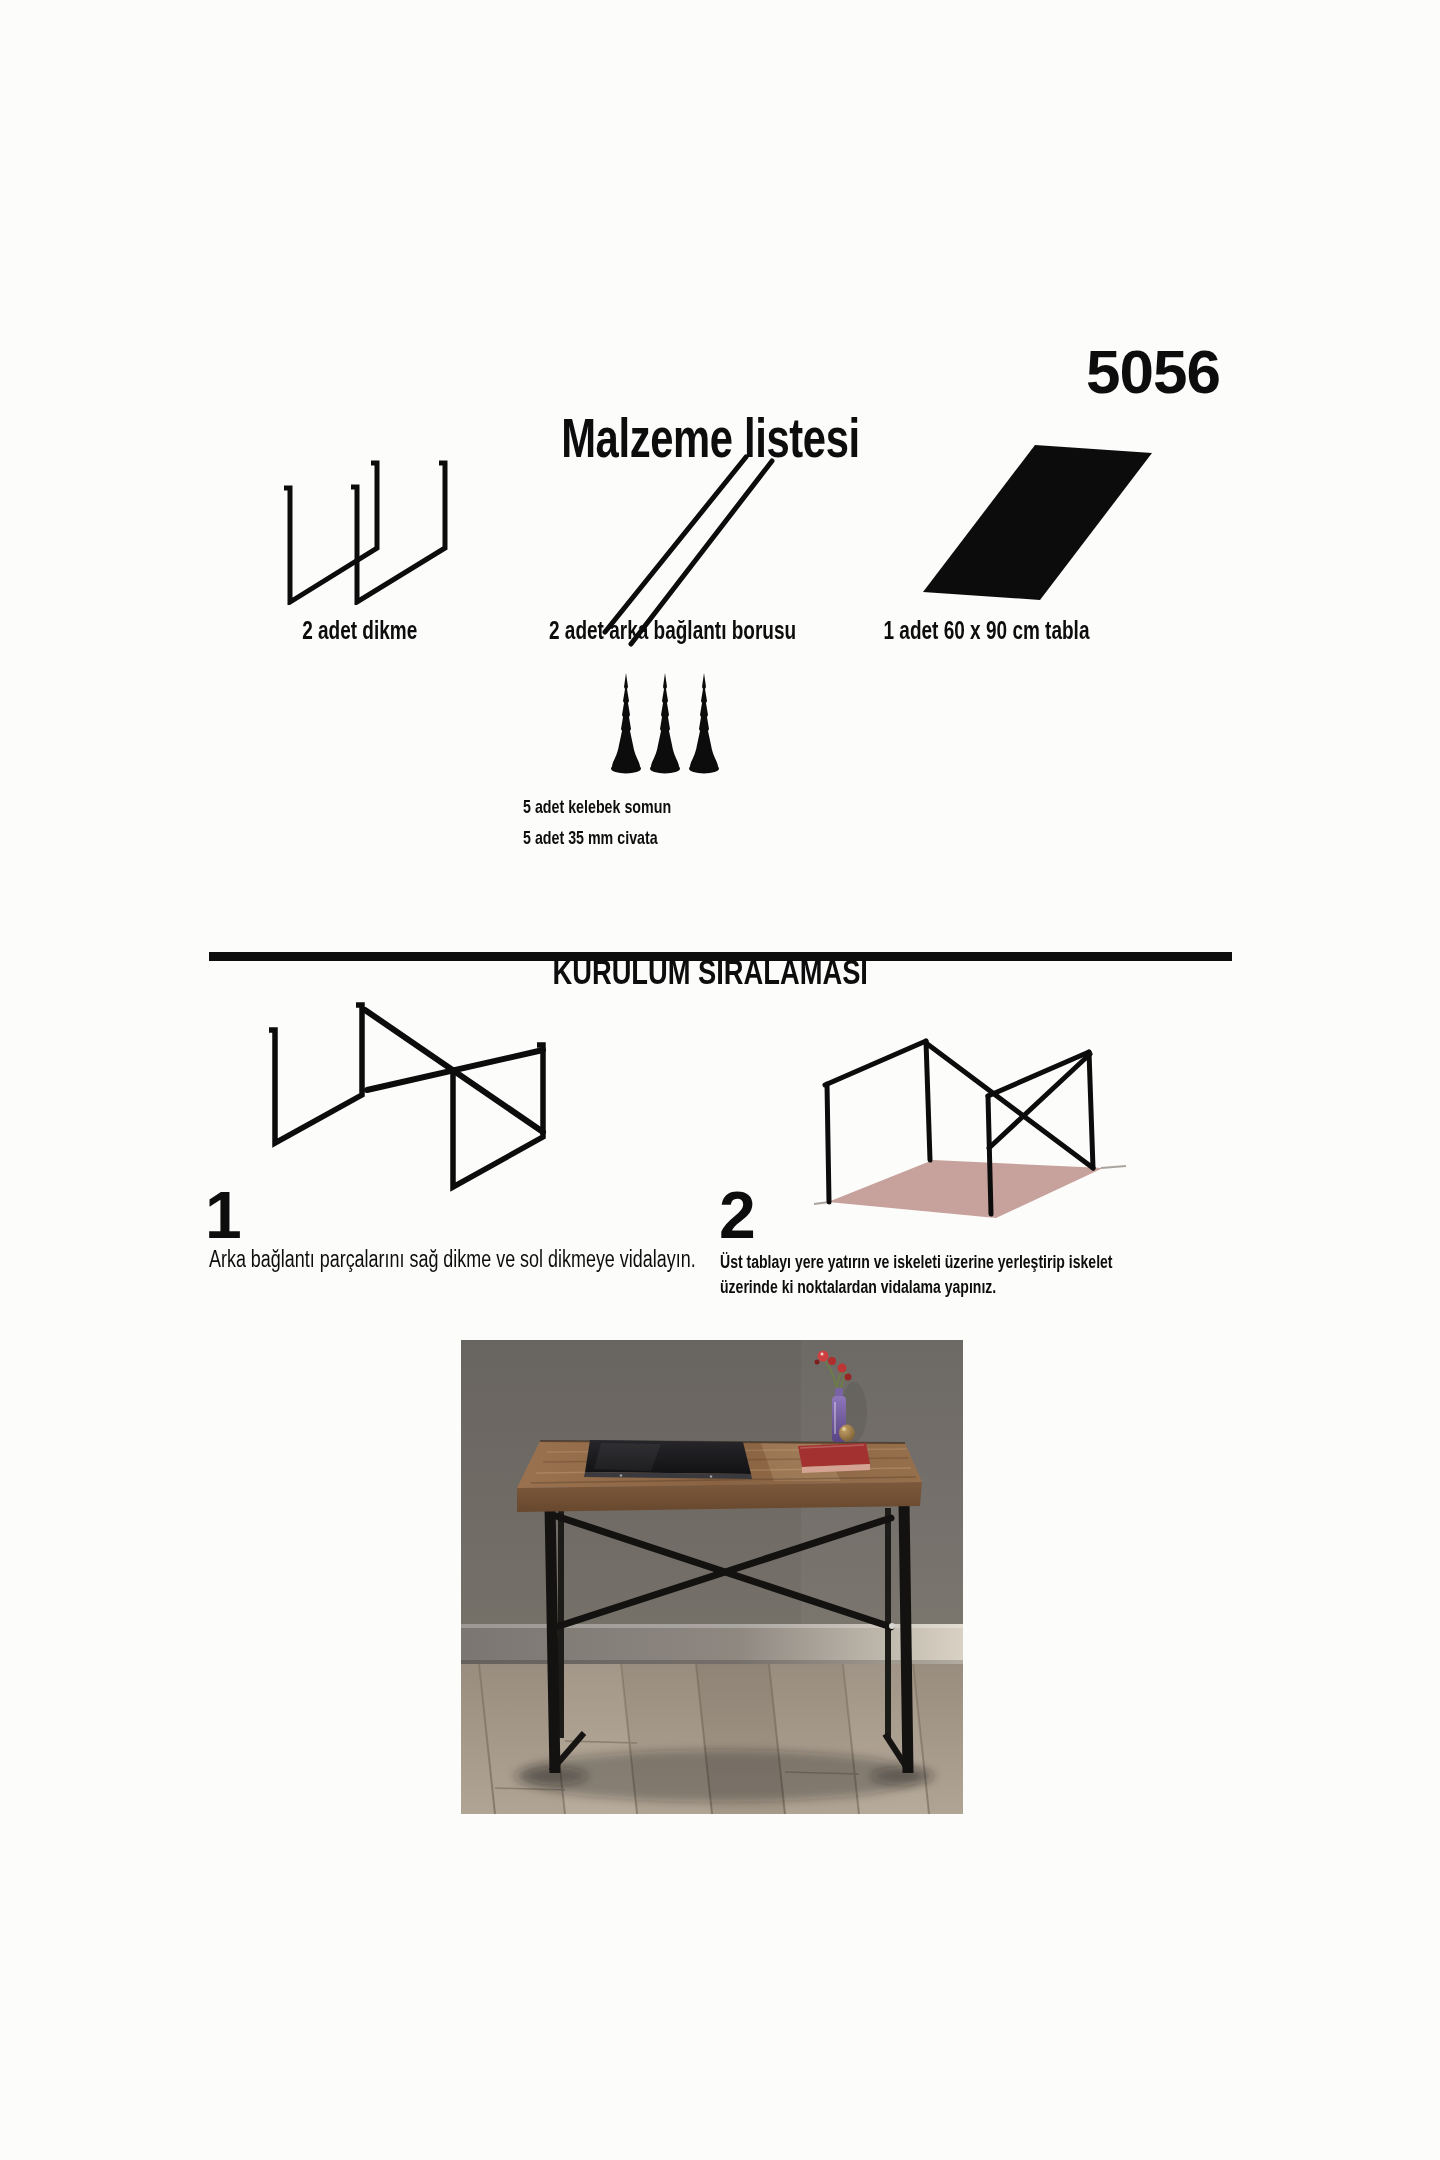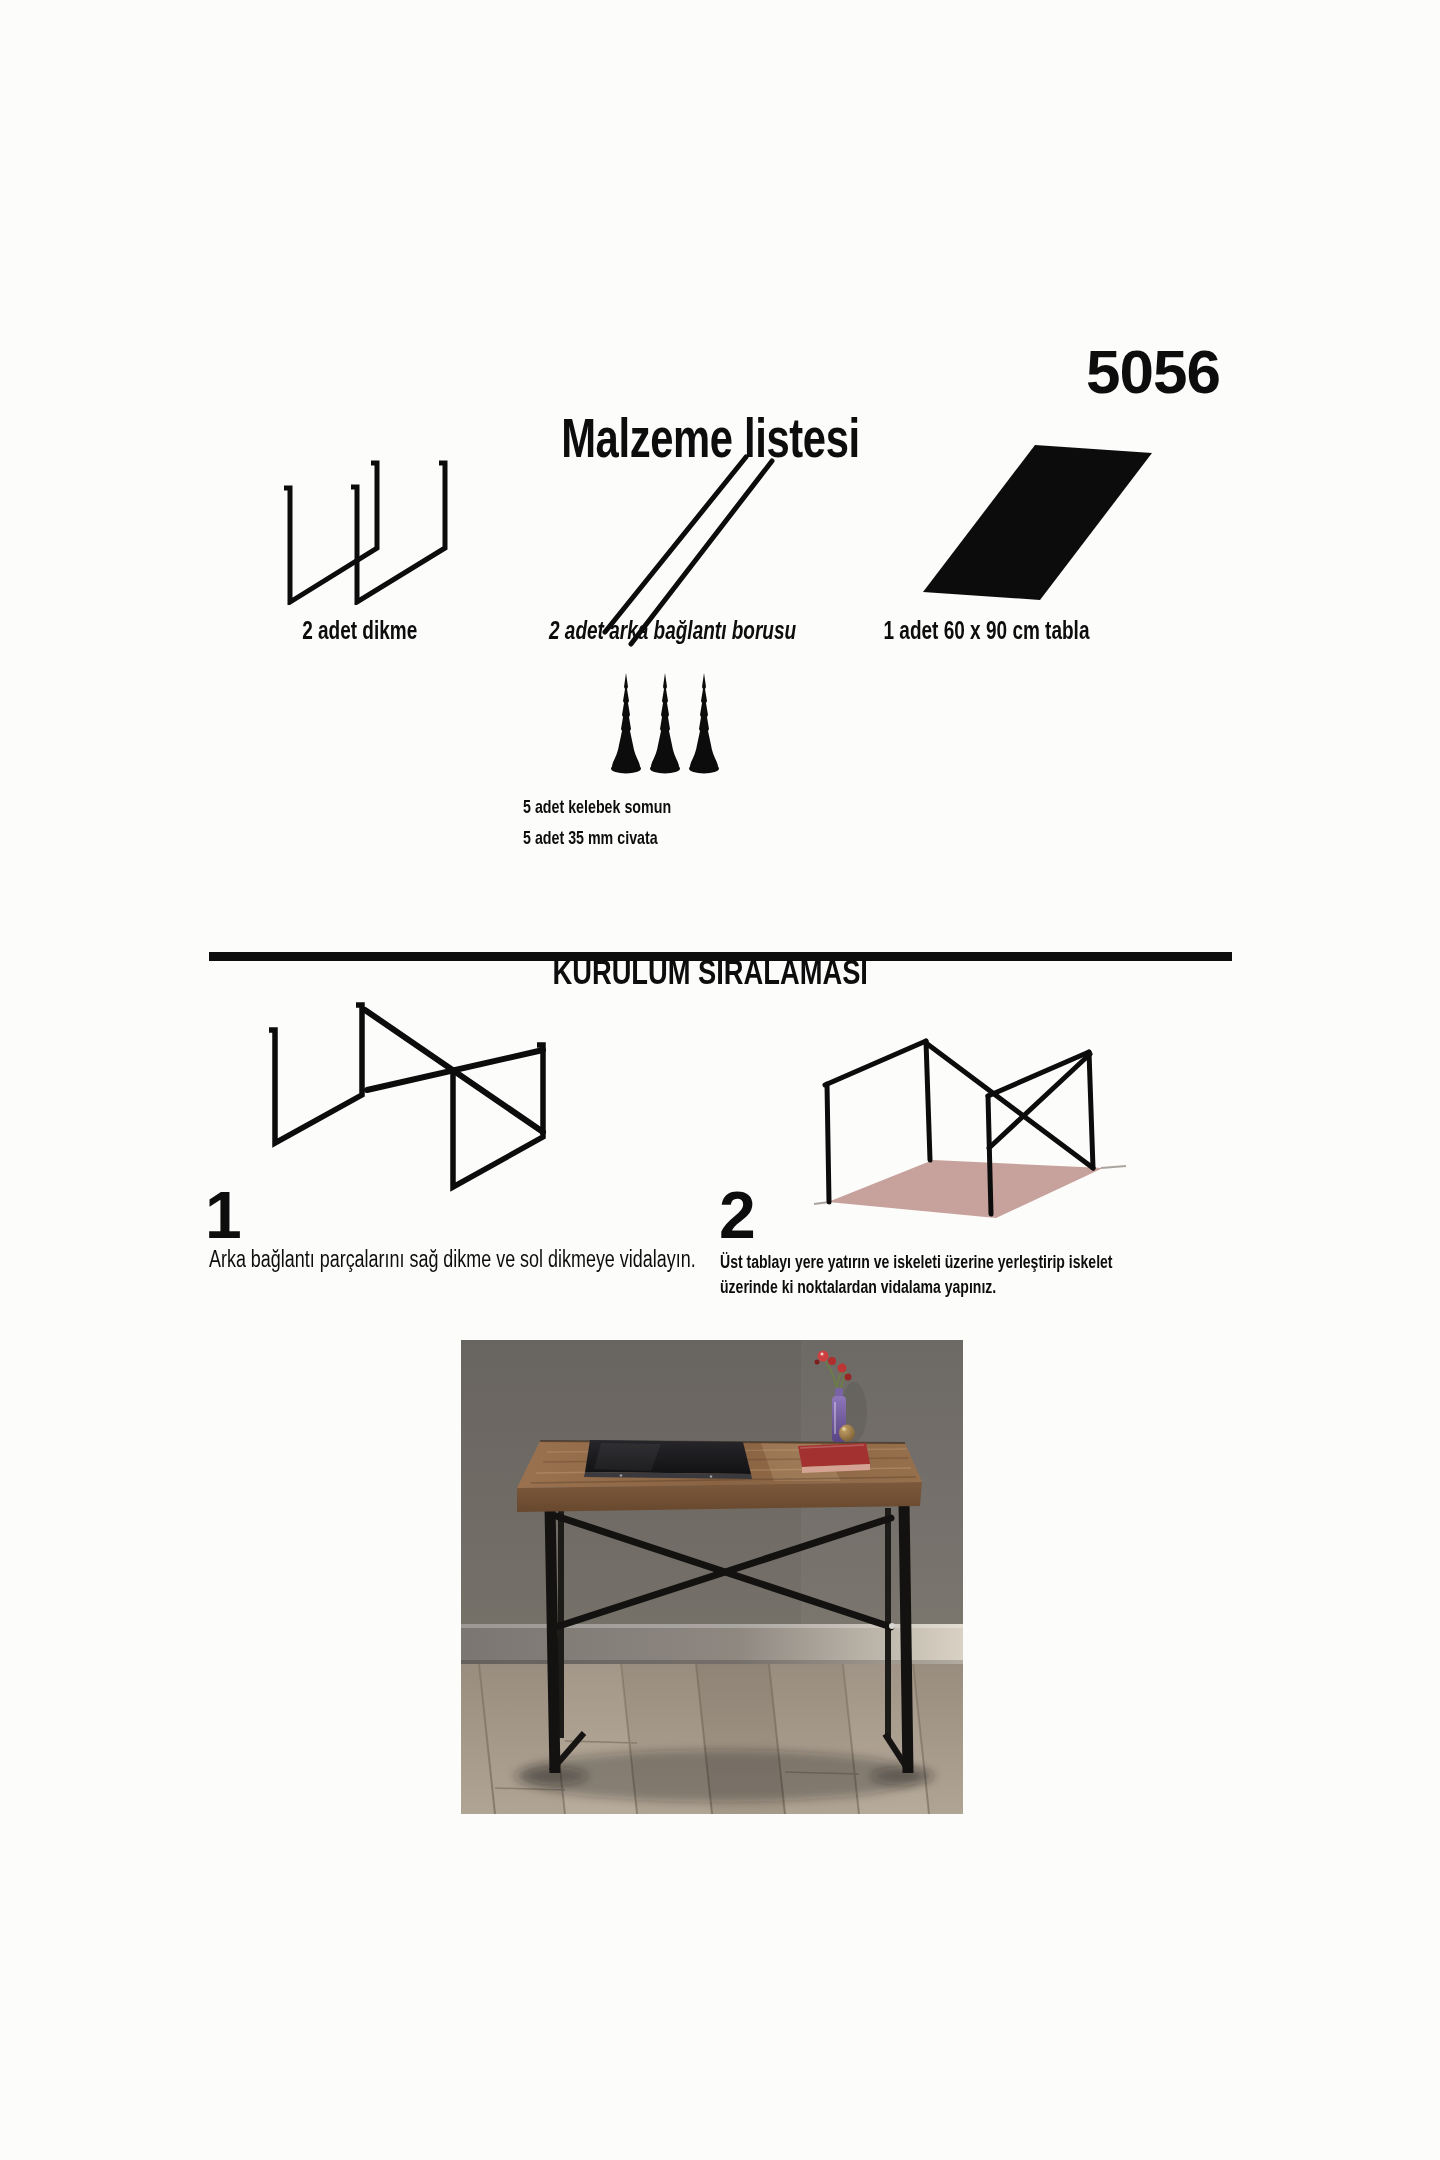--- a/index.html
+++ b/index.html
@@ -51,21 +51,21 @@
     </g>
   </svg>
 
   <svg class="abs" style="left:900px;top:435px;" width="270" height="175" viewBox="0 0 270 175">
     <polygon points="135,10 252,18 140,165 23,157" fill="#0c0c0c"></polygon>
   </svg>
 
   <div class="abs center" style="left:260px;top:616px;width:200px;">
     <span class="part-label cond cond-c">2 adet dikme</span>
   </div>
-  <div class="abs center" style="left:510px;top:616px;width:300px;font-style:italic;">
+  <div class="abs center" style="left:510px;top:616px;width:300px;">
     <span class="part-label cond cond-c">2 adet arka bağlantı borusu</span>
   </div>
   <div class="abs center" style="left:830px;top:616px;width:312px;">
     <span class="part-label cond cond-c">1 adet 60 x 90 cm tabla</span>
   </div>
 
   <svg class="abs" style="left:600px;top:665px;" width="130" height="116" viewBox="0 0 130 116">
     <defs>
       <g id="screw" fill="#0c0c0c">
         <path d="M0,0 L2,14 L1,16 L3,28 L2,30 L4,42 L3,44 L5,56 L4,58 L7,72

